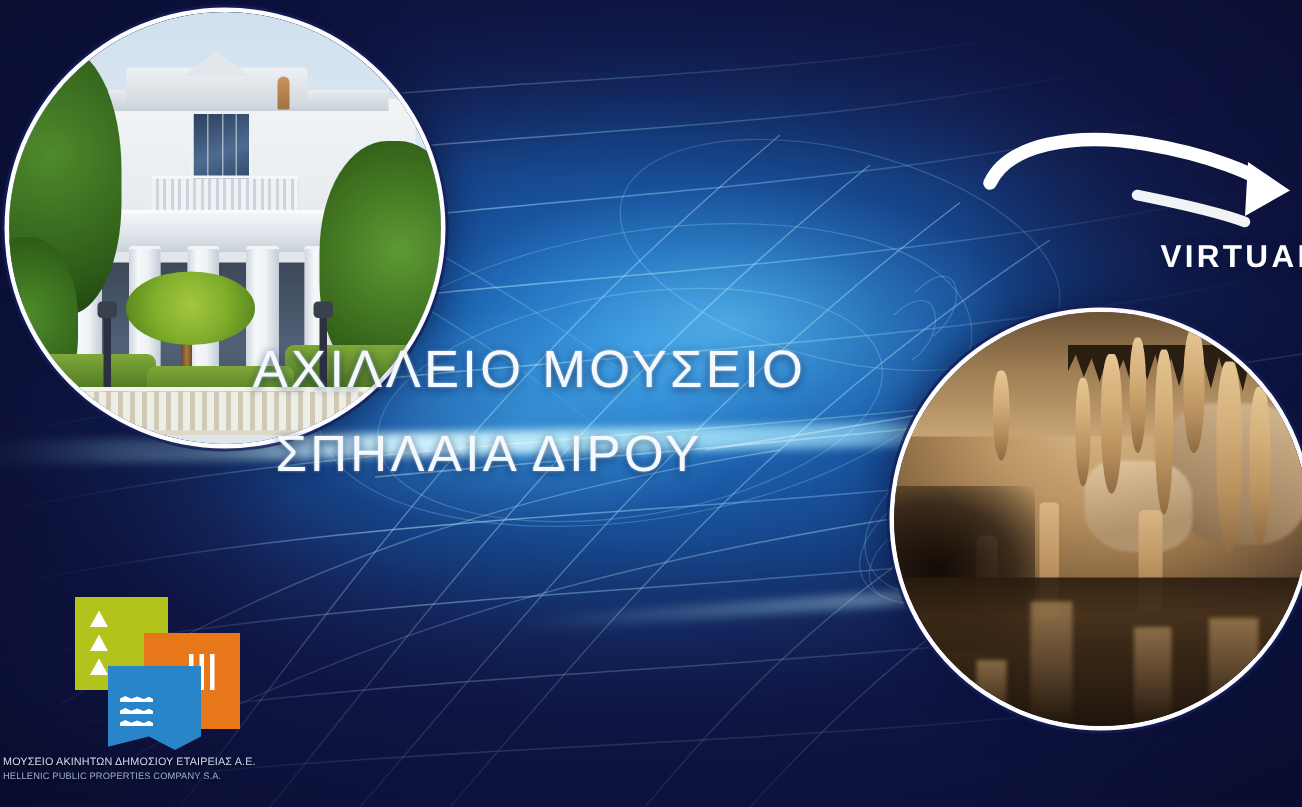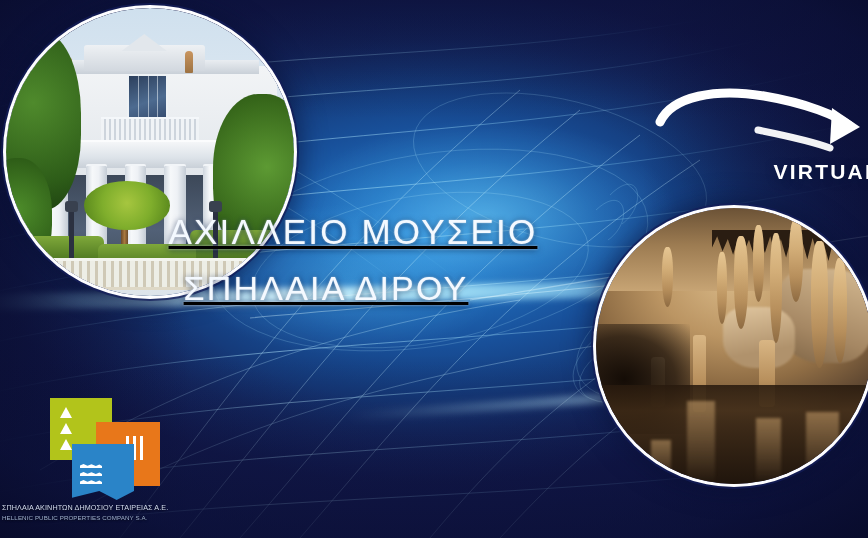--- a/index.html
+++ b/index.html
@@ -113,21 +113,21 @@
 
   
   #logo-360{position:absolute;right:-6px;top:14px;width:220px;height:170px;}
   .txt-360{position:absolute;right:24px;top:4px;font-size:92px;line-height:92px;font-weight:bold;
     color:#fff;letter-spacing:-1px;text-shadow:0 2px 10px rgba(6,22,60,.65);}
   .arrow-wrap{position:absolute;left:0;right:0;top:72px;height:70px;}
   .txt-virtual{position:absolute;right:-6px;top:146px;font-size:21px;font-weight:bold;
     color:#fff;letter-spacing:2.2px;text-shadow:0 2px 8px rgba(6,22,60,.7);white-space:nowrap;}
 
   
-  #titles{position:absolute;left:0;right:0;top:211px;text-align:center;pointer-events:none;text-decoration:underline;}
+  #titles{position:absolute;left:0;right:0;top:226px;text-align:center;pointer-events:none;}
   .title-line{
     color:#f4f9ff;font-weight:400;letter-spacing:2.2px;white-space:nowrap;
     text-shadow:0 0 2px rgba(255,255,255,.55),0 1px 6px rgba(0,25,70,.75);
   }
   #title-main{font-size:35px;line-height:42px;margin-left:-162px;}
   #title-sub{font-size:34px;line-height:42px;margin-top:14px;margin-left:-216px;}
 
   
   #etad-logo{position:absolute;left:42px;top:396px;width:118px;height:104px;}
   .sq{position:absolute;}
@@ -321,17 +321,17 @@
       <div class="bar" style="left:44px;top:14px"></div>
     </div>
     <div class="sq sq-blue">
       <div class="wav" style="top:20px"></div>
       <div class="wav" style="top:28px"></div>
       <div class="wav" style="top:36px"></div>
     </div>
   </div>
 
   <div id="etad-text">
-    <span class="etad-line">ΣΠΗΛΑΙΑ ΑΚΙΝΗΤΩΝ ΔΗΜΟΣΙΟΥ ΕΤΑΙΡΕΙΑΣ Α.Ε.</span>
+    <span class="etad-line">ΜΟΥΣΕΙΟ ΑΚΙΝΗΤΩΝ ΔΗΜΟΣΙΟΥ ΕΤΑΙΡΕΙΑΣ Α.Ε.</span>
     <span class="etad-line en">HELLENIC PUBLIC PROPERTIES COMPANY S.A.</span>
   </div>
 
 </div>
 
 </body></html>

